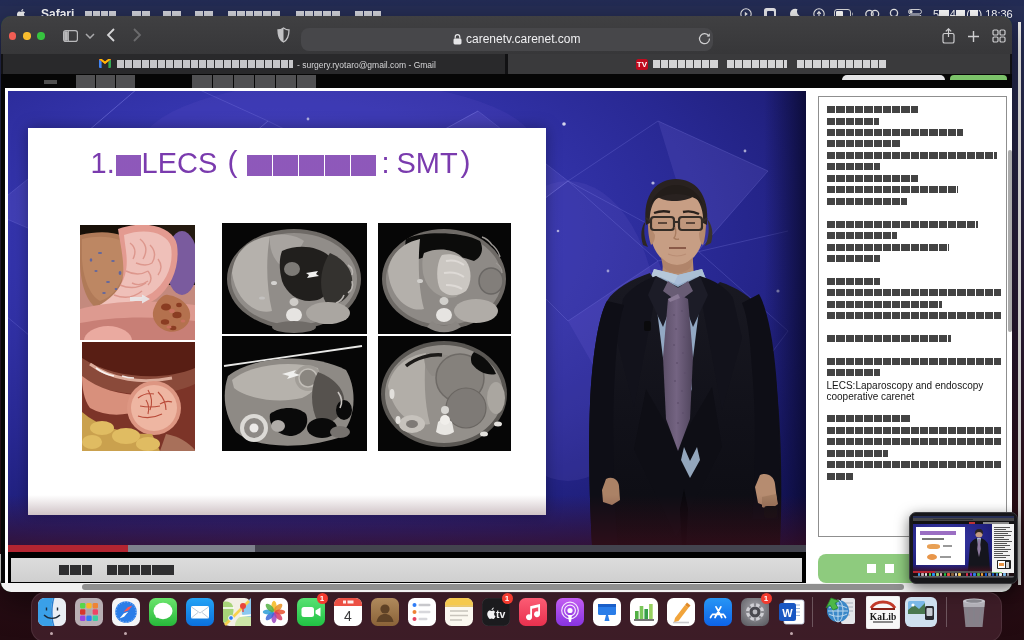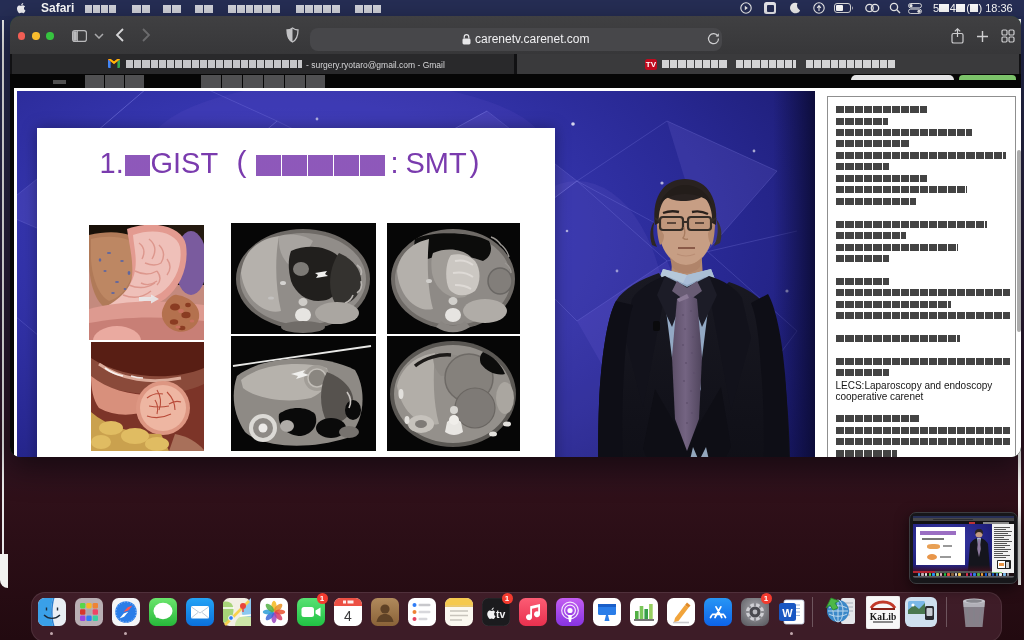--- a/index.html
+++ b/index.html
@@ -8,21 +8,21 @@
 </style></head>
 <body>
 <div id="stage">
 
 <div class="abs" style="left:0;top:0;width:1024px;height:640px;background:linear-gradient(180deg,#232c55 0%,#28284a 20%,#2a1830 55%,#2f1019 78%,#220a10 100%);"></div>
 
 <div class="abs" style="left:1.5px;top:20px;width:2px;height:564px;background:#e8e8e8;"></div>
 <div class="abs" style="right:3px;top:19px;width:3.5px;height:566px;background:#f2f2f0;"></div>
 <div class="abs" style="left:0;top:554px;width:8px;height:34px;background:#f2f2f0;border-bottom-left-radius:8px;"></div>
 
-<div id="menubar" class="abs" style="left:0;top:0;width:1024px;height:16px;background:#262e55;text-align:right;">
+<div id="menubar" class="abs" style="left:0;top:6px;width:1024px;height:16px;background:#262e55;text-align:right;">
  <svg class="abs" style="left:17px;top:2.5px" width="11" height="12" viewBox="0 0 11 12">
         <path fill="#f2f2f5" d="M8.2 6.3c0-1.5 1.2-2.2 1.3-2.3-.7-1-1.8-1.2-2.2-1.2-.9-.1-1.8.5-2.3.5-.5 0-1.2-.5-2-.5-1 0-2 .6-2.5 1.5-1.1 1.9-.3 4.7.8 6.2.5.8 1.1 1.6 1.9 1.6.8 0 1.1-.5 2-.5.9 0 1.2.5 2 .5.8 0 1.4-.8 1.9-1.5.6-.9.8-1.7.8-1.8-.1 0-1.7-.6-1.7-2.5zM6.7 1.8c.4-.5.7-1.2.6-1.8-.6 0-1.3.4-1.7.9-.4.4-.7 1.1-.6 1.8.7 0 1.3-.4 1.7-.9z" transform="scale(0.85)"></path>
       </svg>
  <div class="abs" style="left:41px;top:1px;font-size:12px;font-weight:bold;color:#fff;">Safari</div>
  <div class="bar" style="left:85px;top:4.5px;width:32px;height:8px;color:rgba(255,255,255,.8);--cw:8px"></div>
  <div class="bar" style="left:132px;top:4.5px;width:19px;height:8px;color:rgba(255,255,255,.8);--cw:9.5px"></div>
  <div class="bar" style="left:163px;top:4.5px;width:19px;height:8px;color:rgba(255,255,255,.8);--cw:9.5px"></div>
  <div class="bar" style="left:195px;top:4.5px;width:19px;height:8px;color:rgba(255,255,255,.8);--cw:9.5px"></div>
  <div class="bar" style="left:228px;top:4.5px;width:53px;height:8px;color:rgba(255,255,255,.8);--cw:8.8px"></div>
  <div class="bar" style="left:296px;top:4.5px;width:45px;height:8px;color:rgba(255,255,255,.8);--cw:9px"></div>
@@ -56,21 +56,21 @@
       </svg>
  <svg class="abs" style="left:908px;top:2.5px" width="15" height="11" viewBox="0 0 15 11">
         <rect x="0.5" y="0.5" width="13" height="4.4" rx="2.2" fill="none" stroke="#eee" stroke-width="0.9"></rect>
         <circle cx="3" cy="2.7" r="1.6" fill="#eee"></circle>
         <rect x="0.5" y="6.1" width="13" height="4.4" rx="2.2" fill="none" stroke="#eee" stroke-width="0.9"></rect>
         <circle cx="11" cy="8.3" r="1.6" fill="#eee"></circle>
       </svg>
  <div class="abs" style="left:933px;top:1.5px;font-size:11px;color:#fff;">5<span class="bar" style="position:relative;display:inline-block;width:10.5px;height:8.5px;top:.5px;color:#fff;--cw:10.5px"></span>4<span class="bar" style="position:relative;display:inline-block;width:10.5px;height:8.5px;top:.5px;color:#fff;--cw:10.5px"></span>(<span class="bar" style="position:relative;display:inline-block;width:8.5px;height:8.5px;top:.5px;color:#fff;--cw:8.5px"></span>) 18:36</div>
 </div>
 
-<div id="win" class="abs" style="left:10px;top:16px;width:1010.5px;height:441px;border-radius:10px;background:#14532d;box-shadow:0 10px 30px rgba(0,0,0,.5);overflow:hidden;">
+<div id="win" class="abs" style="left:1px;top:16px;width:1010.5px;height:576px;border-radius:10px;background:#14532d;box-shadow:0 10px 30px rgba(0,0,0,.5);overflow:hidden;">
 
  <div class="abs" style="left:0;top:0;width:1010.5px;height:38px;background:linear-gradient(180deg,#404042,#373739);"></div>
  <div class="abs" style="left:8px;top:16.2px;width:7.4px;height:7.4px;border-radius:50%;background:#f15e54;"></div>
  <div class="abs" style="left:22.2px;top:16.2px;width:7.4px;height:7.4px;border-radius:50%;background:#f8bc2e;"></div>
  <div class="abs" style="left:36.4px;top:16.2px;width:7.4px;height:7.4px;border-radius:50%;background:#36c33f;"></div>
  <svg class="abs" style="left:62px;top:14px" width="15" height="12" viewBox="0 0 15 12">
         <rect x="0.6" y="0.6" width="13.8" height="10.8" rx="2.2" fill="none" stroke="#b9b9bb" stroke-width="1.2"></rect>
         <path d="M5.3 .6V11.4" stroke="#b9b9bb" stroke-width="1.2"></path>
         <rect x="1.2" y="1.2" width="3.6" height="9.6" rx="1.2" fill="#b9b9bb"></rect>
       </svg>
@@ -193,21 +193,21 @@
    <rect x="756" y="0" width="42" height="454" fill="url(#redge)"></rect>
             <linearGradient id="redge" x1="0" y1="0" x2="1" y2="0">
               <stop offset="0" stop-color="#0c0c3c" stop-opacity="0"></stop>
               <stop offset="1" stop-color="#0a0a30" stop-opacity=".85"></stop>
             </linearGradient>
           </svg>
 
    <div class="abs" style="left:20px;top:37px;width:518px;height:387px;background:#fff;box-shadow:0 0 14px rgba(0,0,0,.35);">
     <div class="abs" style="left:63px;top:19px;font-size:29px;color:#7a3bae;">1.</div>
     <div class="bar" style="left:88px;top:27px;width:25px;height:21px;color:rgba(122,59,174,.85);--cw:26px"></div>
-    <div class="abs" style="left:114px;top:19px;font-size:29px;color:#7a3bae;">GIST</div>
+    <div class="abs" style="left:114px;top:19px;font-size:29px;color:#7a3bae;">LECS</div>
     <div class="abs" style="left:200px;top:17px;font-size:30px;color:#7a3bae;">(</div>
     <div class="bar" style="left:219px;top:27px;width:129px;height:21px;color:rgba(122,59,174,.85);--cw:26px"></div>
     <div class="abs" style="left:354px;top:19px;font-size:29px;color:#7a3bae;">:</div>
     <div class="abs" style="left:369px;top:19px;font-size:29px;color:#7a3bae;">SMT</div>
     <div class="abs" style="left:433px;top:17px;font-size:30px;color:#7a3bae;">)</div>
     <div id="imgs">
 <svg class="abs" style="left:52px;top:97px" width="115" height="115" viewBox="0 0 115 115">
  <rect width="115" height="115" fill="#c48a7e"></rect>
  <rect x="0" y="0" width="115" height="16" fill="#181008"></rect>
  <rect x="80" y="0" width="35" height="60" fill="#241a10"></rect>

